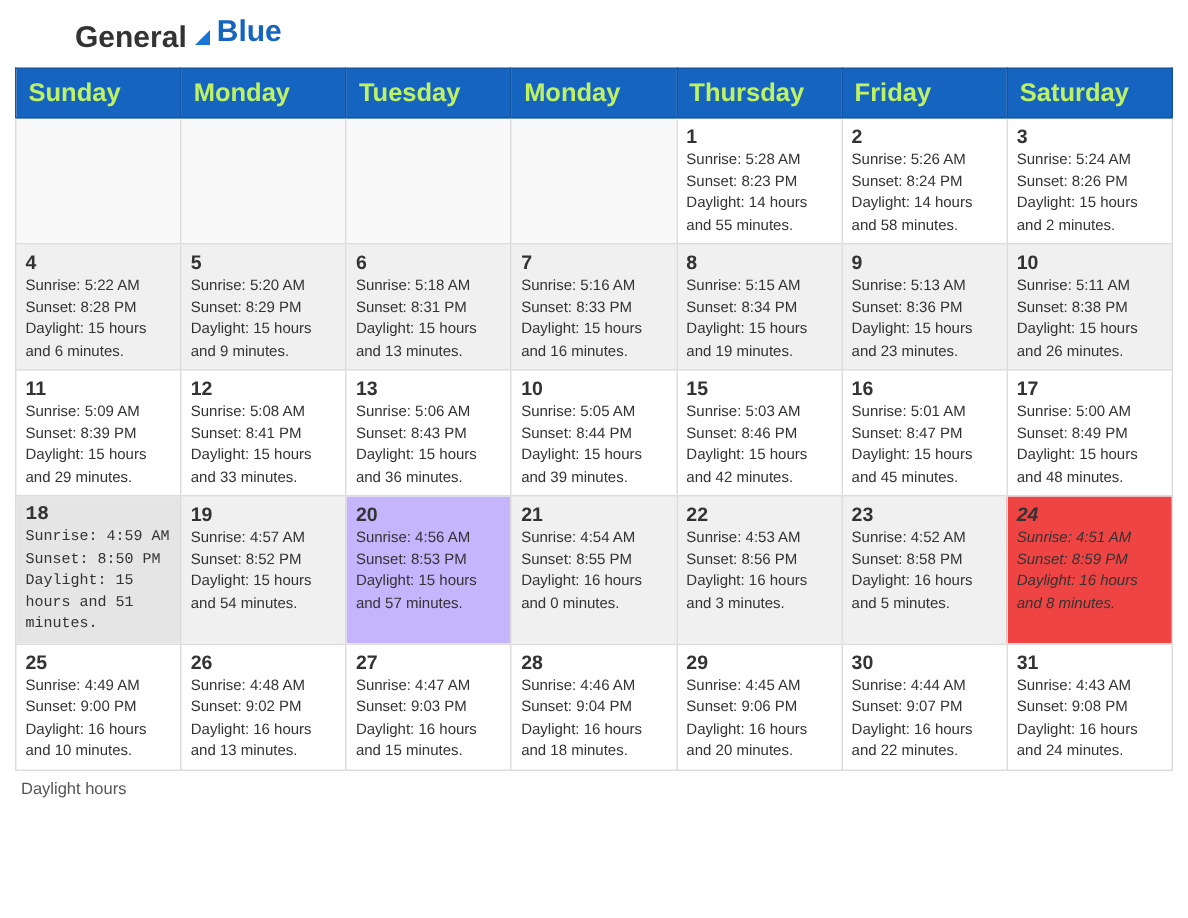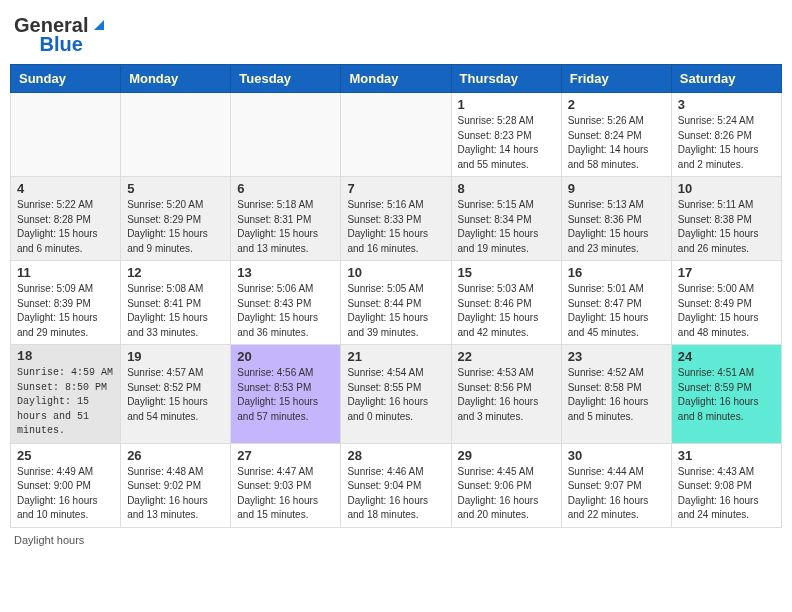--- a/index.html
+++ b/index.html
@@ -12,47 +12,48 @@
     }
     .header-area {
       display: flex;
       justify-content: space-between;
       align-items: flex-start;
       margin-bottom: 8px;
       padding: 0 4px;
     }
     .logo {
       display: flex;
-      flex-direction: column;
-      align-items: center;
+      flex-direction: row;
+      align-items: flex-start;
       margin-top: 4px;
+      margin-left: 36px;
     }
     .title-area {
       text-align: right;
     }
     .month-title {
       font-size: 36px;
       font-weight: bold;
       color: #222;
     }
     .location-title {
       font-size: 16px;
       color: #444;
     }
     .calendar {
       width: 100%;
       border-collapse: collapse;
       border: 1px solid #ccc;
     }
     .calendar th {
       background-color: #1565c0;
-      color: #fef9c3;
+      color: #bef264;
       text-align: left;
       padding: 6px 8px;
-      font-size: 13px;
+      font-size: 17px;
       font-weight: bold;
       border: 1px solid #1255a0;
     }
     .calendar td {
       vertical-align: top;
       padding: 4px 6px;
       font-size: 10.5px;
       color: #333;
       border: 1px solid #ddd;
       width: 14.28%;
@@ -282,21 +283,21 @@
 Daylight: 16 hours
 and 3 minutes.</div>
         </td>
         <td style="background-color: rgb(240, 240, 240);">
           <span class="day-number">23</span>
           <div class="day-info">Sunrise: 4:52 AM
 Sunset: 8:58 PM
 Daylight: 16 hours
 and 5 minutes.</div>
         </td>
-        <td style="background-color: #5eead4;">
+        <td style="background-color: #ef4444; font-style: italic;">
           <span class="day-number">24</span>
           <div class="day-info">Sunrise: 4:51 AM
 Sunset: 8:59 PM
 Daylight: 16 hours
 and 8 minutes.</div>
         </td>
       </tr>
       <tr>
         <td>
           <span class="day-number">25</span>

